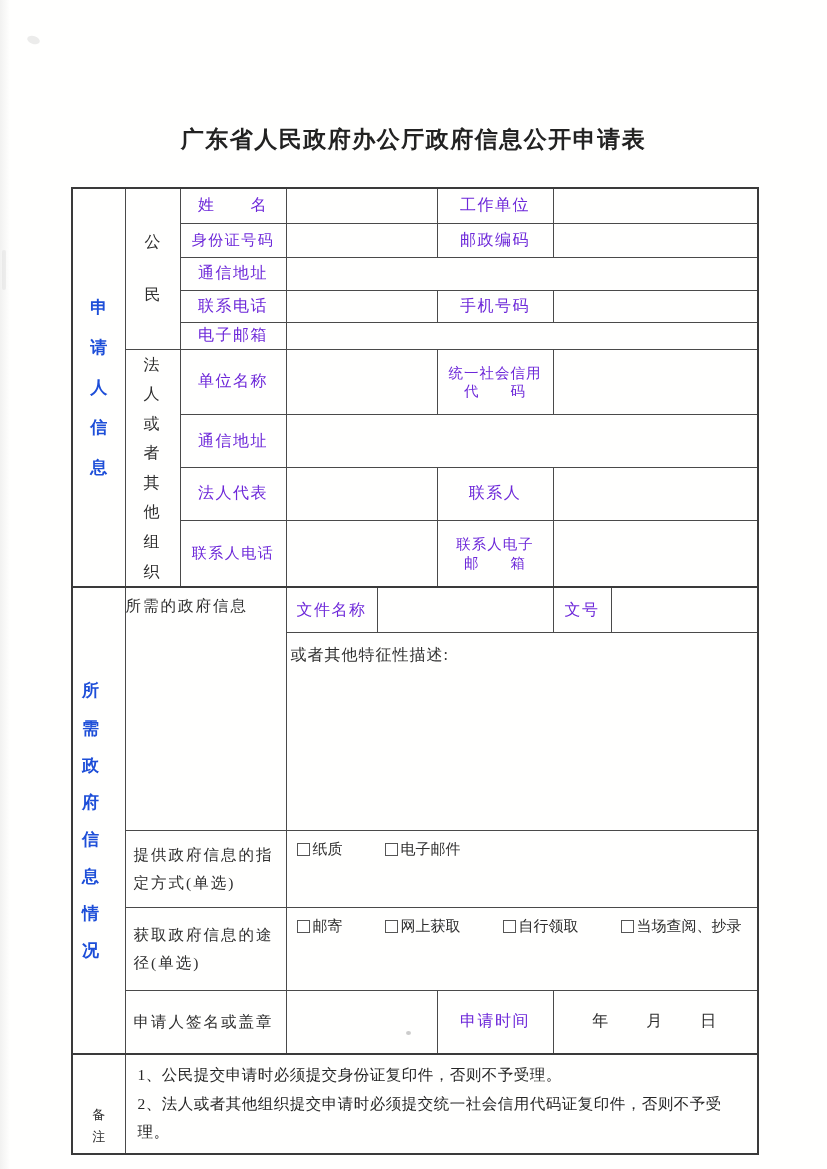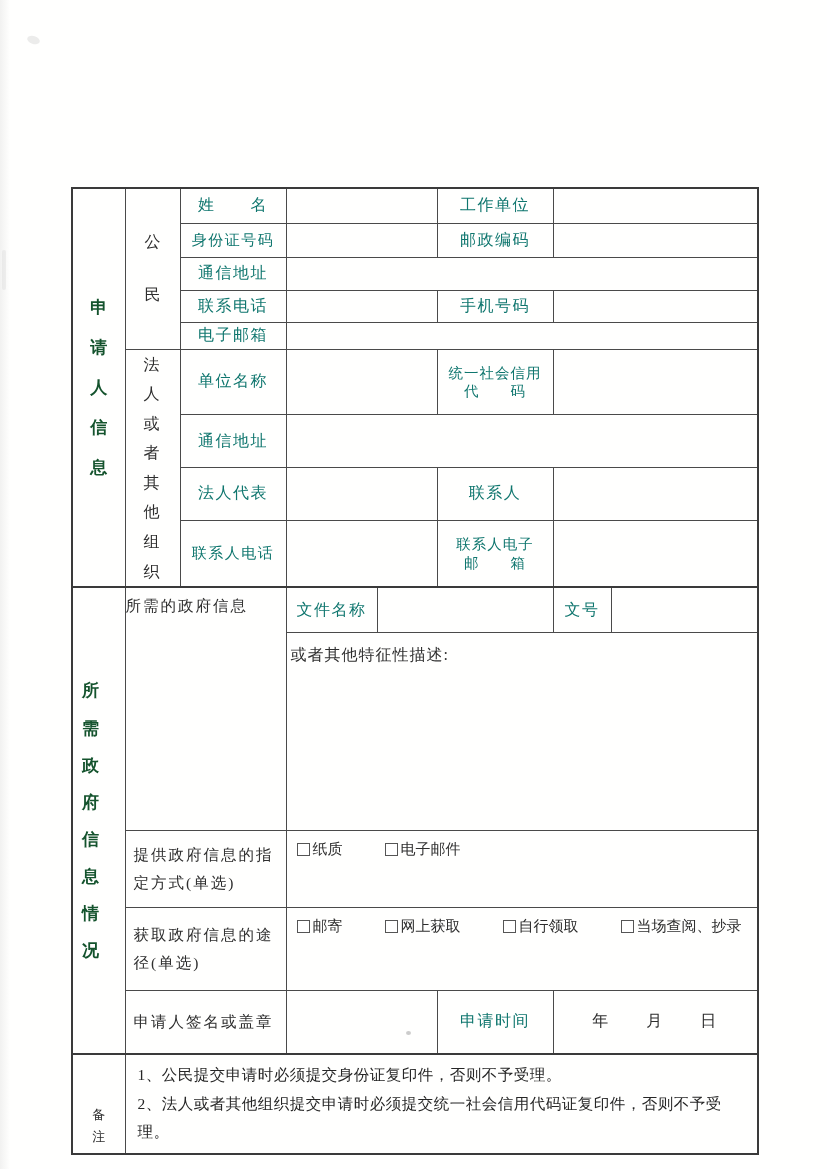--- a/index.html
+++ b/index.html
@@ -35,27 +35,27 @@
     border-collapse:collapse;table-layout:fixed;
     font-size:16px;
   }
   table.form{border:2px solid #3a3a3a;}
   td{border:1px solid #4a4a4a;padding:0;vertical-align:middle;overflow:hidden;}
   td.bt{border-top:2px solid #3a3a3a;}
 
   
   .vstack{margin:0 auto;word-break:break-all;white-space:normal;text-align:center;}
   .v-main{width:19px;font-weight:bold;font-size:17px;line-height:2.35;
-    font-family:"Liberation Sans","DejaVu Sans",sans-serif;color:#14532d;}
+    font-family:"Liberation Sans","DejaVu Sans",sans-serif;color:#1d4ed8;}
   .v-req{line-height:2.18;margin-left:8px;}
   .v-sub1{width:17px;font-size:16px;line-height:3.3;}
   .v-sub2{width:35px;font-size:16px;line-height:1.85;letter-spacing:2px;}
   .v-note{width:16px;font-size:13px;line-height:1.7;margin-top:44px;}
 
-  .lbl{text-align:center;letter-spacing:1.5px;color:#0f766e;margin-top:8px;}
+  .lbl{text-align:center;letter-spacing:1.5px;color:#6d28d9;margin-top:8px;}
   .lbl-sm{font-size:15px;}
   .ml{white-space:pre-line;line-height:1.25;font-size:14.5px;letter-spacing:1px;}
 
   td.topleft{vertical-align:top;text-align:left;}
   .needed-info{padding-top:8px;text-align:center;letter-spacing:2px;font-size:15.5px;}
   .wrap-lbl{padding:10px 8px;text-align:left;font-size:15.5px;letter-spacing:2px;
     line-height:1.8;vertical-align:middle;}
   .desc{padding:12px 4px;font-size:16px;letter-spacing:1px;}
 
   .opts{padding:9px 10px;display:flex;gap:42px;align-items:flex-start;
@@ -70,20 +70,21 @@
 </style>
 </head>
 <body>
 
 <div class="page">
   <div class="edge-shade"></div>
   <div class="smudge-top"></div>
   <div class="smudge-left"></div>
   <div class="smudge-bottom"></div>
 
+  <div class="title">广东省人民政府办公厅政府信息公开申请表</div>
 
   <table class="form">
     <colgroup>
       <col style="width:53px">
         <col style="width:55px">
         <col style="width:106px">
       <col style="width:91px">
         <col style="width:60px">
         <col style="width:116px">
       <col style="width:58px">

